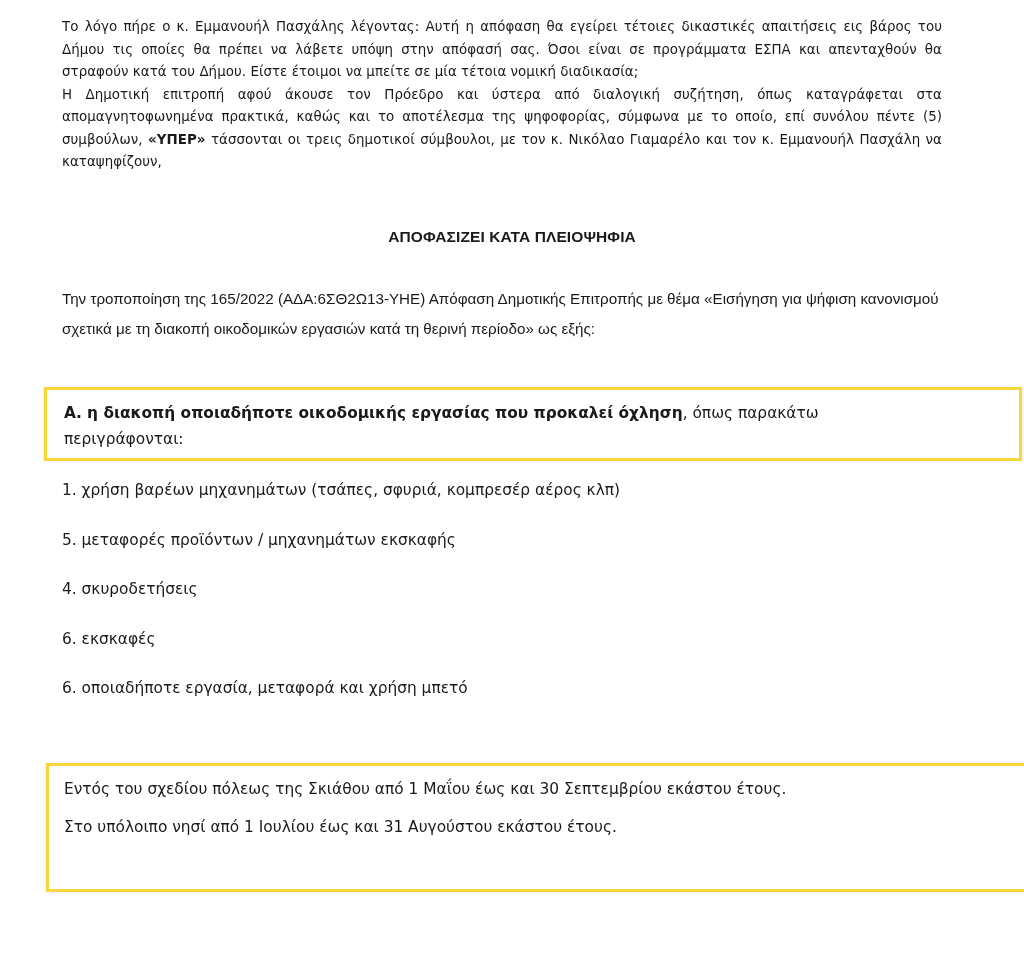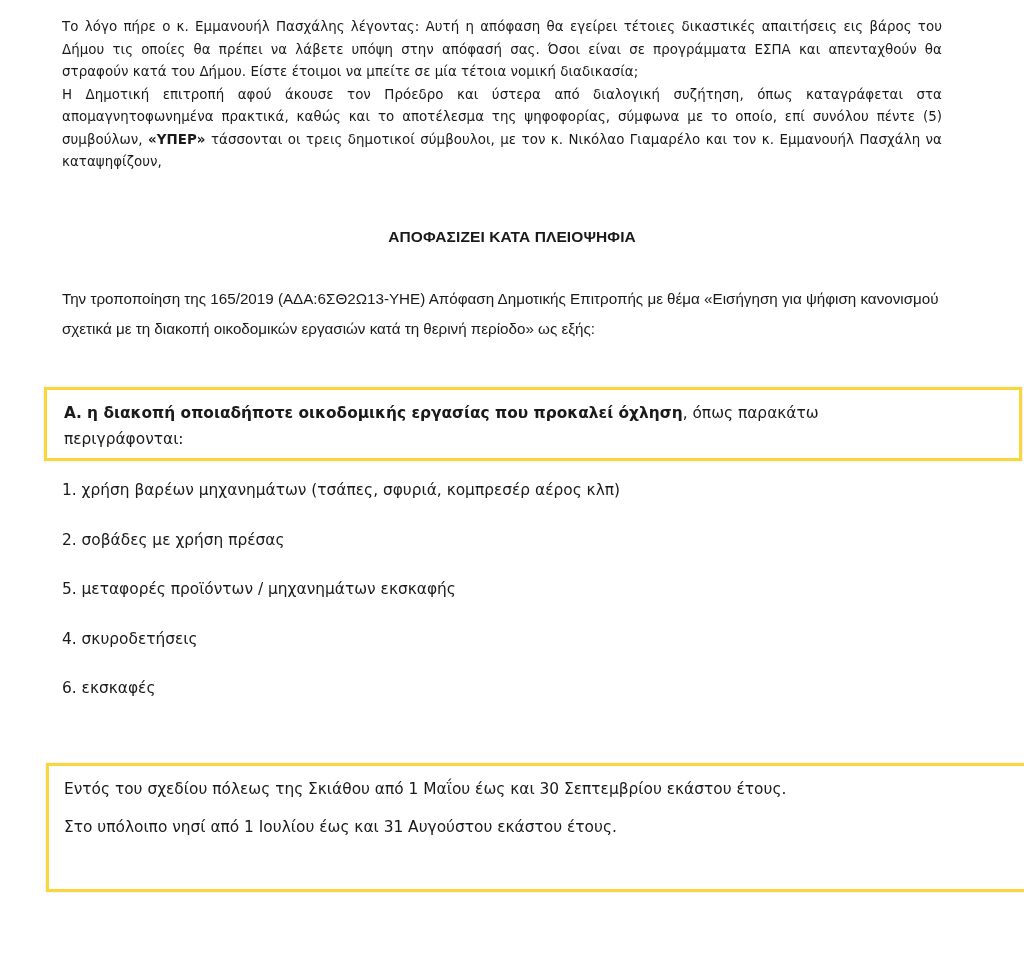--- a/index.html
+++ b/index.html
@@ -57,33 +57,33 @@
 <body>
 
 <div id="intro">
   <p>Το λόγο πήρε ο κ. Εμμανουήλ Πασχάλης λέγοντας: Αυτή η απόφαση θα εγείρει τέτοιες δικαστικές απαιτήσεις εις βάρος του Δήμου τις οποίες θα πρέπει να λάβετε υπόψη στην απόφασή σας. Όσοι είναι σε προγράμματα ΕΣΠΑ και απενταχθούν θα στραφούν κατά του Δήμου. Είστε έτοιμοι να μπείτε σε μία τέτοια νομική διαδικασία;</p>
   <p><span>Η Δημοτική επιτροπή αφού άκουσε τον Πρόεδρο και ύστερα από διαλογική συζήτηση, όπως καταγράφεται στα απομαγνητοφωνημένα πρακτικά, καθώς και το αποτέλεσμα της ψηφοφορίας, σύμφωνα με το οποίο, επί συνόλου πέντε (5) συμβούλων, </span><span class="ypér">«ΥΠΕΡ»</span><span> τάσσονται  οι τρεις δημοτικοί σύμβουλοι, με τον κ. Νικόλαο Γιαμαρέλο και τον κ. Εμμανουήλ Πασχάλη να καταψηφίζουν,</span></p>
 </div>
 
 <div id="heading">ΑΠΟΦΑΣΙΖΕΙ ΚΑΤΑ ΠΛΕΙΟΨΗΦΙΑ</div>
 
 <div id="decision">
-  <p>Την τροποποίηση της  165/2019 (ΑΔΑ:6ΣΘ2Ω13-ΥΗΕ) Απόφαση Δημοτικής Επιτροπής με θέμα «Εισήγηση για ψήφιση κανονισμού σχετικά με τη διακοπή οικοδομικών εργασιών κατά τη θερινή περίοδο» ως  εξής:</p>
+  <p>Την τροποποίηση της  165/2022 (ΑΔΑ:6ΣΘ2Ω13-ΥΗΕ) Απόφαση Δημοτικής Επιτροπής με θέμα «Εισήγηση για ψήφιση κανονισμού σχετικά με τη διακοπή οικοδομικών εργασιών κατά τη θερινή περίοδο» ως  εξής:</p>
 </div>
 
 <div id="box-a" class="ybox" style="border-color: rgb(249, 215, 58);">
   <div class="inner"><span class="bold">Α. η διακοπή οποιαδήποτε οικοδομικής εργασίας που προκαλεί όχληση</span><span>, όπως παρακάτω περιγράφονται:</span></div>
 </div>
 
 <div id="list">
   <div class="li">1. χρήση βαρέων μηχανημάτων (τσάπες, σφυριά, κομπρεσέρ αέρος κλπ)</div>
-  <div class="li">2. σοβάδες με χρήση πρέσας</div>
   <div class="li">5. μεταφορές προϊόντων / μηχανημάτων εκσκαφής</div>
   <div class="li">4. σκυροδετήσεις</div>
   <div class="li">6. εκσκαφές</div>
+  <div class="li">6. οποιαδήποτε εργασία, μεταφορά και χρήση μπετό</div>
 </div>
 
 <div id="box-b" class="ybox" style="border-color: rgb(249, 215, 58);">
   <div class="inner">
     <div class="line">Εντός του σχεδίου πόλεως της Σκιάθου από 1 Μαΐου έως και 30 Σεπτεμβρίου εκάστου έτους.</div>
     <div class="line">Στο υπόλοιπο νησί από 1 Ιουλίου έως και 31 Αυγούστου εκάστου έτους.</div>
   </div>
 </div>
 
 </body></html>

